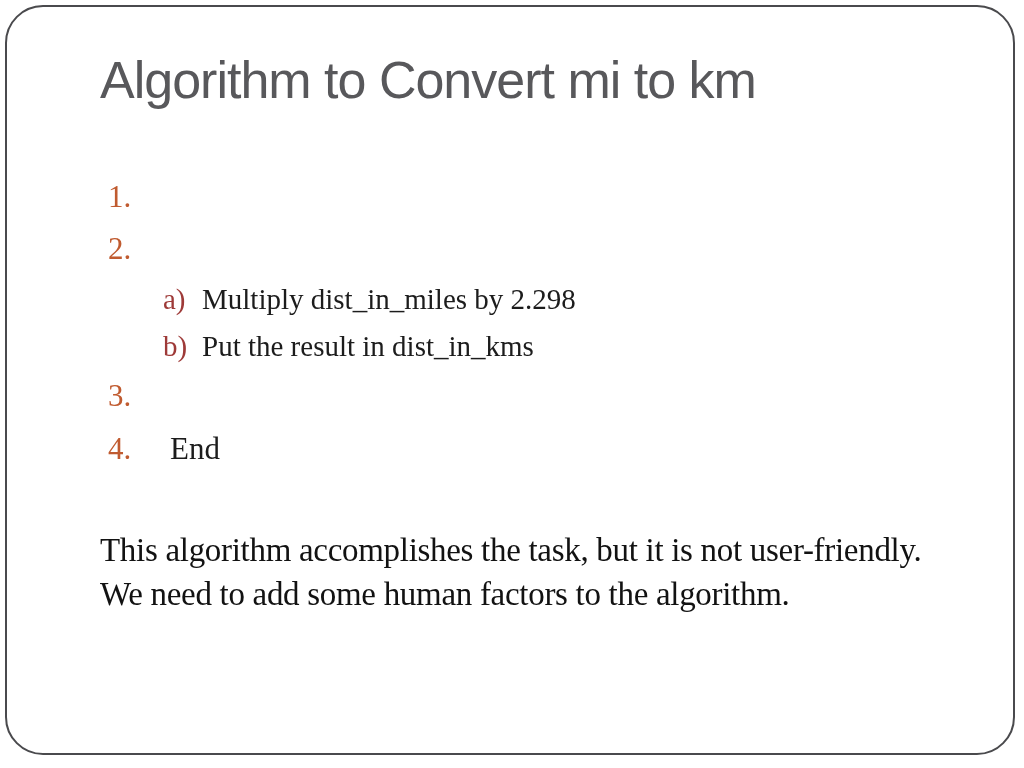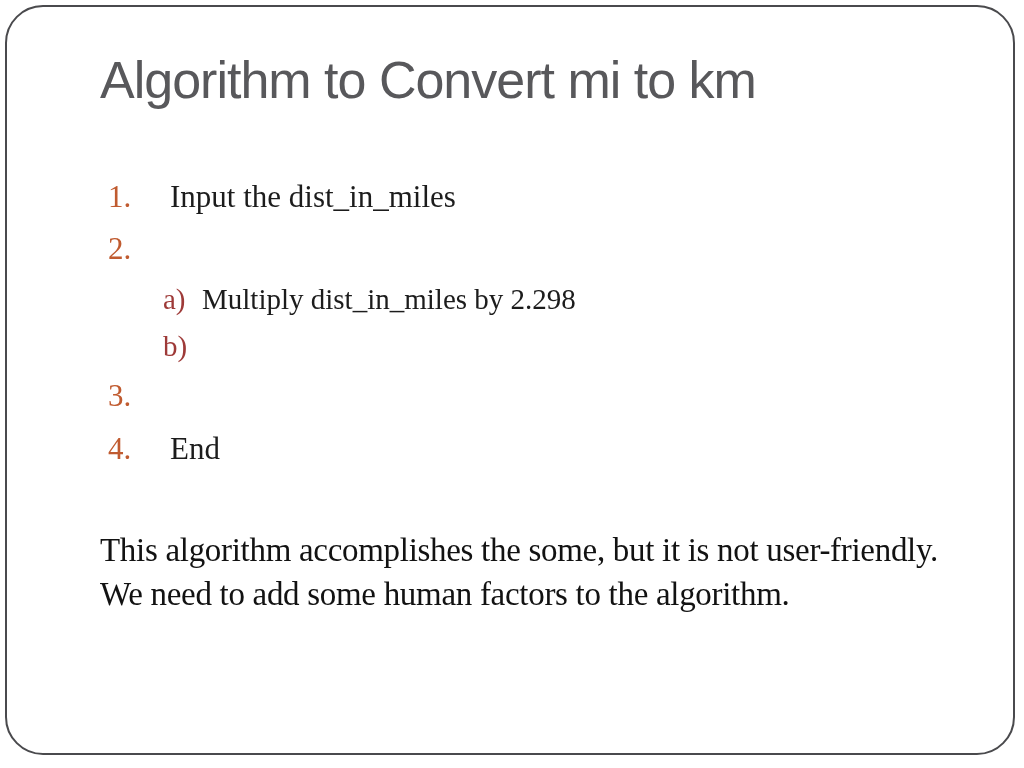--- a/index.html
+++ b/index.html
@@ -78,39 +78,39 @@
 
 <div class="stage">
 
   <div class="frame"></div>
 
   <h1 class="title">Algorithm to Convert mi to km</h1>
 
   <ol class="steps">
     <li class="step l1 s0">
       <span class="marker">1.</span>
-      <span class="text">Input the dist_in_miles</span>
     </li>
     <li class="step l1 s1">
       <span class="marker">2.</span>
     </li>
     <li class="step l2 s2">
       <span class="marker">a)</span>
       <span class="text">Multiply dist_in_miles by 2.298</span>
     </li>
     <li class="step l2 s3">
       <span class="marker">b)</span>
+      <span class="text">Put the result in dist_in_kms</span>
     </li>
     <li class="step l1 s4">
       <span class="marker">3.</span>
     </li>
     <li class="step l1 s5">
       <span class="marker">4.</span>
       <span class="text">End</span>
     </li>
   </ol>
 
   <p class="note">
-    <span>This algorithm accomplishes the some, but it is not user-friendly.</span><br>
+    <span>This algorithm accomplishes the task, but it is not user-friendly.</span><br>
     <span>We need to add some human factors to the algorithm.</span>
   </p>
 
 </div>
 
 </body></html>

